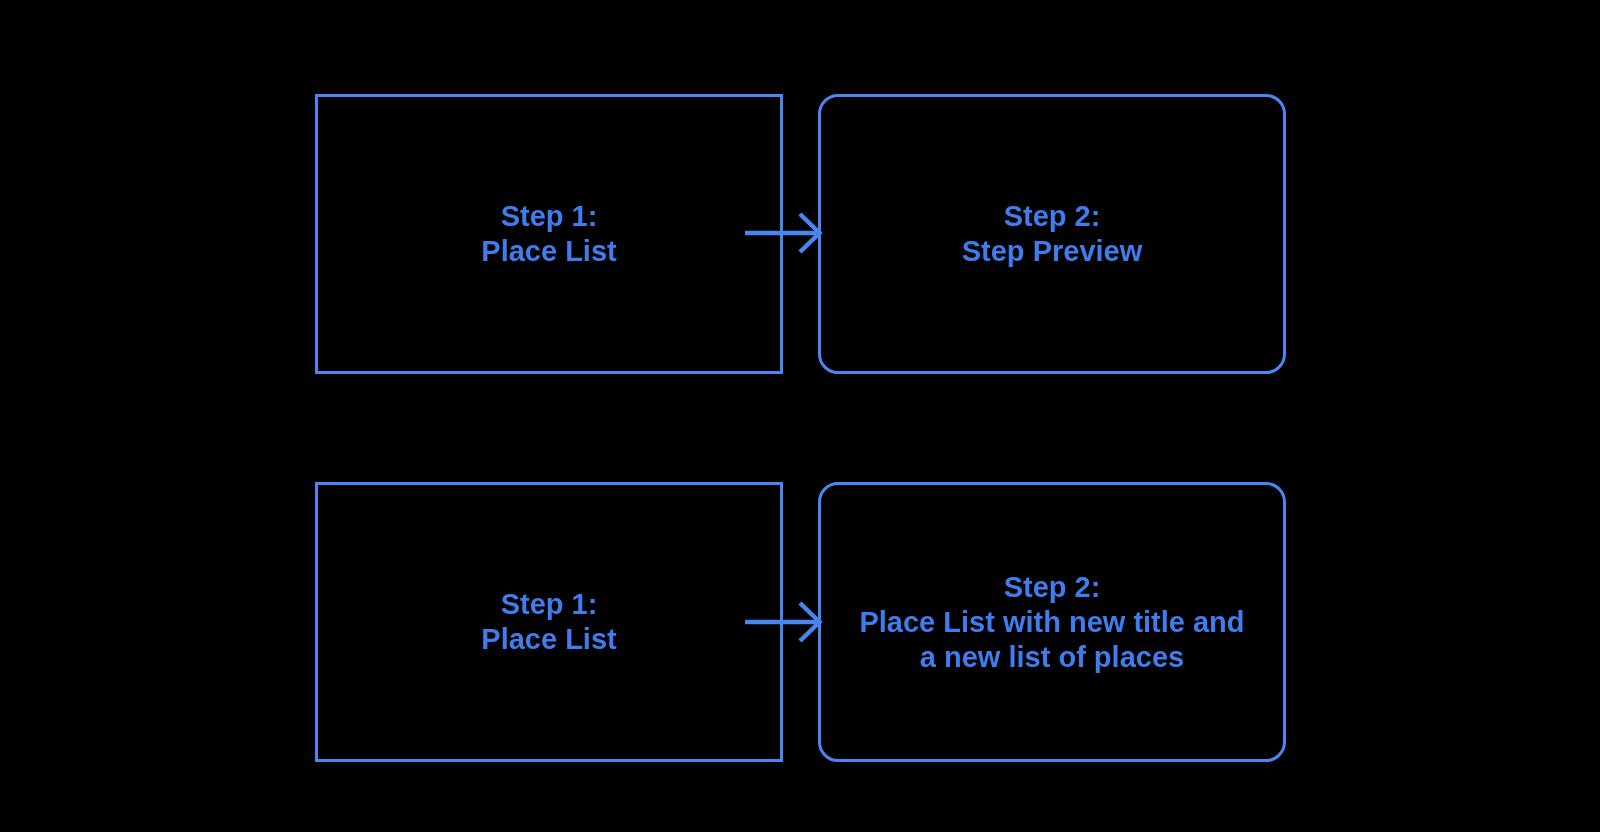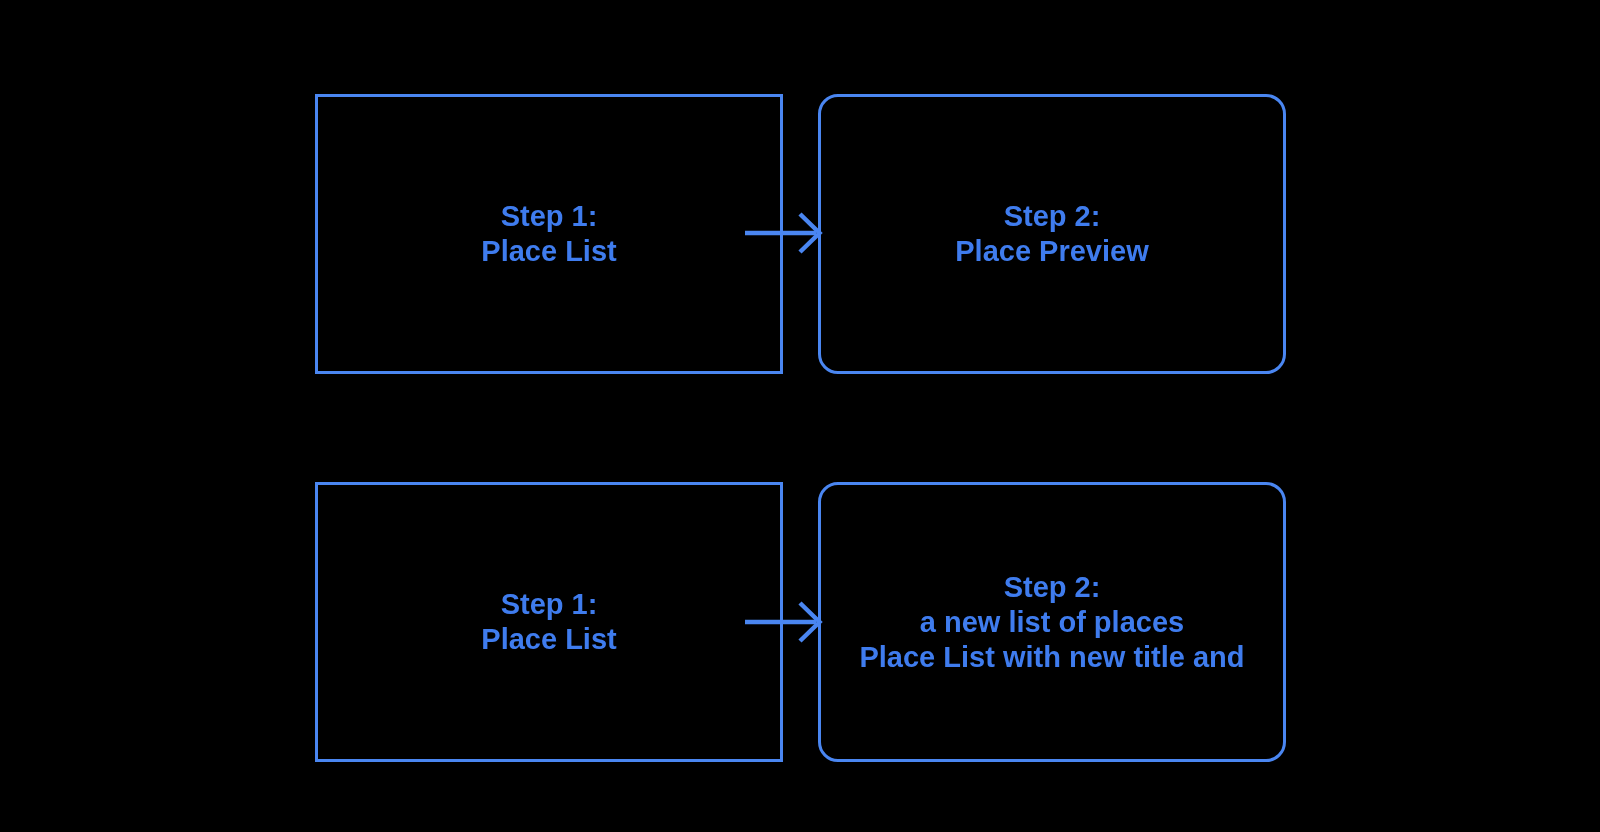--- a/index.html
+++ b/index.html
@@ -58,32 +58,32 @@
 
 <div class="canvas">
 
   <div class="box r1 c1">
     <span class="line">Step 1:</span>
     <span class="line">Place List</span>
   </div>
 
   <div class="box r1 c2">
     <span class="line">Step 2:</span>
-    <span class="line">Place Preview</span>
+    <span class="line">Step Preview</span>
   </div>
 
   <div class="box r2 c1">
     <span class="line">Step 1:</span>
     <span class="line">Place List</span>
   </div>
 
   <div class="box r2 c2">
     <span class="line">Step 2:</span>
+    <span class="line">Place List with new title and</span>
     <span class="line">a new list of places</span>
-    <span class="line">Place List with new title and</span>
   </div>
 
   <svg class="arrows" width="1600" height="832" viewBox="0 0 1600 832" xmlns="http://www.w3.org/2000/svg">
     <g>
       <line x1="745" y1="233" x2="816" y2="233"></line>
       <polyline points="800,214 819.5,233 800,252"></polyline>
     </g>
     <g>
       <line x1="745" y1="622" x2="816" y2="622"></line>
       <polyline points="800,603 819.5,622 800,641"></polyline>

